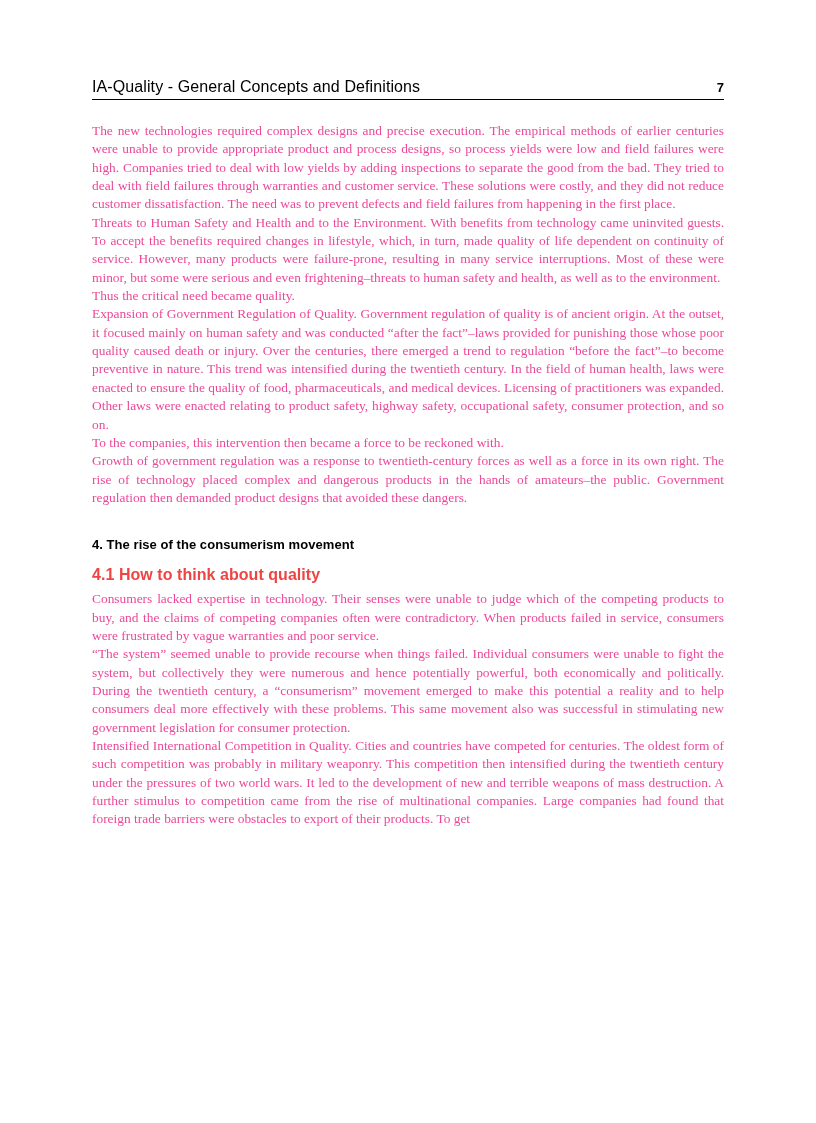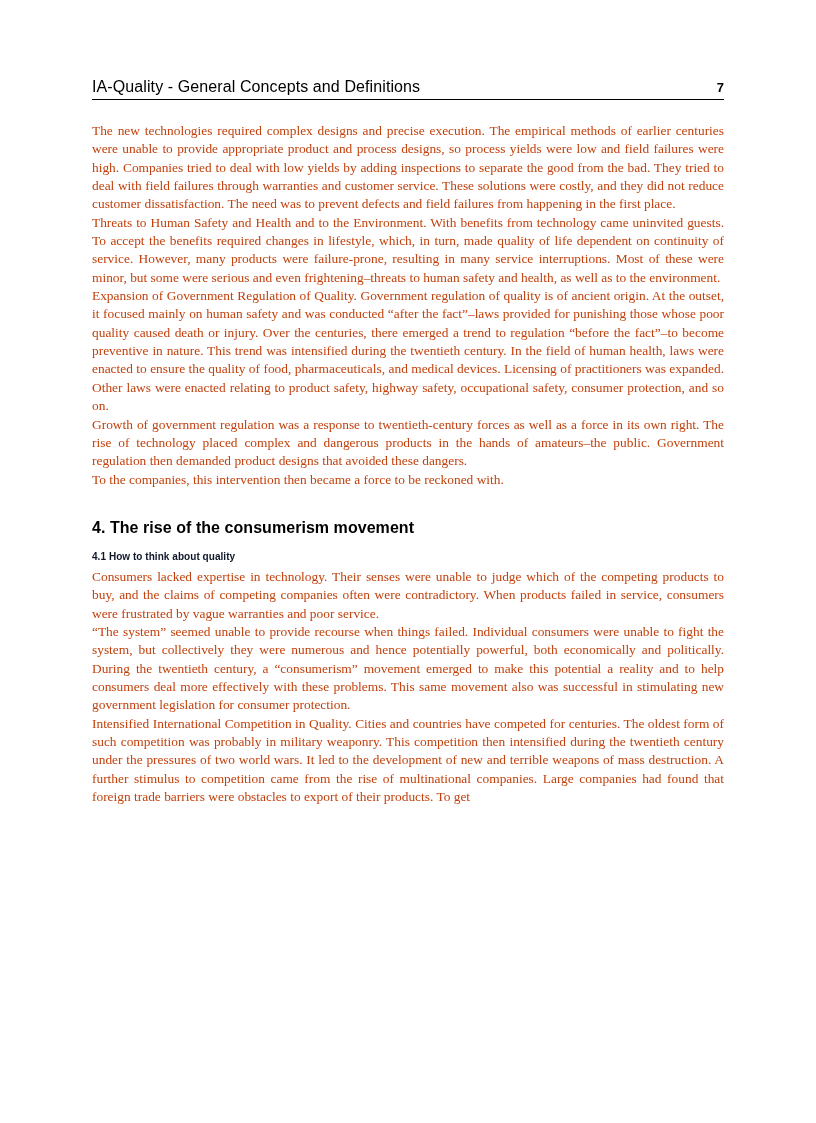--- a/index.html
+++ b/index.html
@@ -44,48 +44,48 @@
     font-weight: 700;
     color: #000000;
   }
 
   
   .body-block {
     margin-top: 22px;
     font-family: "Liberation Serif", "DejaVu Serif", serif;
     font-size: 13.4px;
     line-height: 18.35px;
-    color: #c2410c;
+    color: #ec4899;
     text-align: justify;
     text-justify: inter-word;
     hyphens: none;
   }
   .body-block p {
     margin: 0;
     text-align: justify;
   }
   .lead-in {
     font-weight: 400;
   }
 
   
   .h-sec {
     font-family: "Liberation Sans", sans-serif;
-    font-size: 16px;
+    font-size: 13px;
     font-weight: 700;
     color: #000000;
     margin: 0;
     padding-top: 30px;
     letter-spacing: 0.05px;
   }
   .h-sub {
     font-family: "Liberation Sans", sans-serif;
-    font-size: 10px;
+    font-size: 16px;
     font-weight: 700;
-    color: #0f172a;
+    color: #ef4444;
     margin: 0;
     padding-top: 14px;
     padding-bottom: 2px;
     letter-spacing: 0.05px;
   }
   .after-heading {
     margin-top: 4px;
   }
 </style>
 </head>
@@ -100,27 +100,30 @@
     </div>
 
     <div class="body-block">
       <p>
         <span class="lead-in"></span><span>The new technologies required complex designs and precise execution. The empirical methods of earlier centuries were unable to provide appropriate product and process designs, so process yields were low and field failures were high. Companies tried to deal with low yields by adding inspections to separate the good from the bad. They tried to deal with field failures through warranties and customer service. These solutions were costly, and they did not reduce customer dissatisfaction. The need was to prevent defects and field failures from happening in the first place.</span>
       </p>
       <p>
         <span class="lead-in">Threats to Human Safety and Health and to the Environment.</span><span> With benefits from technology came uninvited guests. To accept the benefits required changes in lifestyle, which, in turn, made quality of life dependent on continuity of service. However, many products were failure-prone, resulting in many service interruptions. Most of these were minor, but some were serious and even frightening–threats to human safety and health, as well as to the environment.</span>
       </p>
       <p>
+        <span class="lead-in"></span><span>Thus the critical need became quality.</span>
+      </p>
+      <p>
         <span class="lead-in">Expansion of Government Regulation of Quality.</span><span> Government regulation of quality is of ancient origin. At the outset, it focused mainly on human safety and was conducted “after the fact”–laws provided for punishing those whose poor quality caused death or injury. Over the centuries, there emerged a trend to regulation “before the fact”–to become preventive in nature. This trend was intensified during the twentieth century. In the field of human health, laws were enacted to ensure the quality of food, pharmaceuticals, and medical devices. Licensing of practitioners was expanded. Other laws were enacted relating to product safety, highway safety, occupational safety, consumer protection, and so on.</span>
       </p>
       <p>
-        <span class="lead-in"></span><span>Growth of government regulation was a response to twentieth-century forces as well as a force in its own right. The rise of technology placed complex and dangerous products in the hands of amateurs–the public. Government regulation then demanded product designs that avoided these dangers.</span>
+        <span class="lead-in"></span><span>To the companies, this intervention then became a force to be reckoned with.</span>
       </p>
       <p>
-        <span class="lead-in"></span><span>To the companies, this intervention then became a force to be reckoned with.</span>
+        <span class="lead-in"></span><span>Growth of government regulation was a response to twentieth-century forces as well as a force in its own right. The rise of technology placed complex and dangerous products in the hands of amateurs–the public. Government regulation then demanded product designs that avoided these dangers.</span>
       </p>
     </div>
 
     <h2 class="h-sec">4. The rise of the consumerism movement</h2>
 
     <h3 class="h-sub">4.1 How to think about quality</h3>
 
     <div class="body-block after-heading">
       <p>
         <span class="lead-in"></span><span>Consumers lacked expertise in technology. Their senses were unable to judge which of the competing products to buy, and the claims of competing companies often were contradictory. When products failed in service, consumers were frustrated by vague warranties and poor service.</span>

